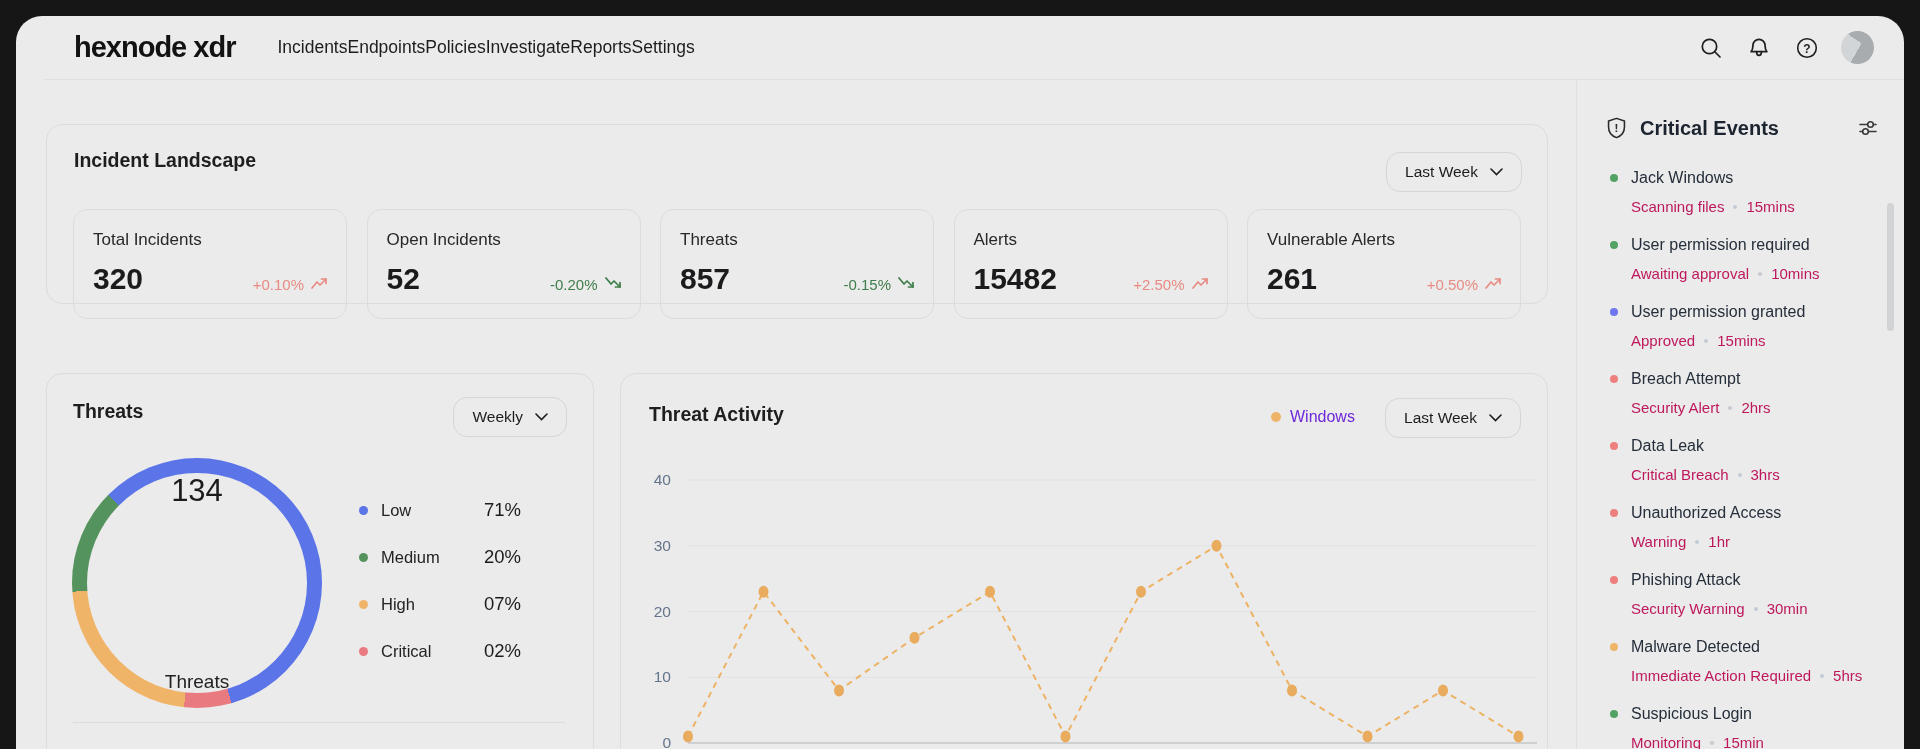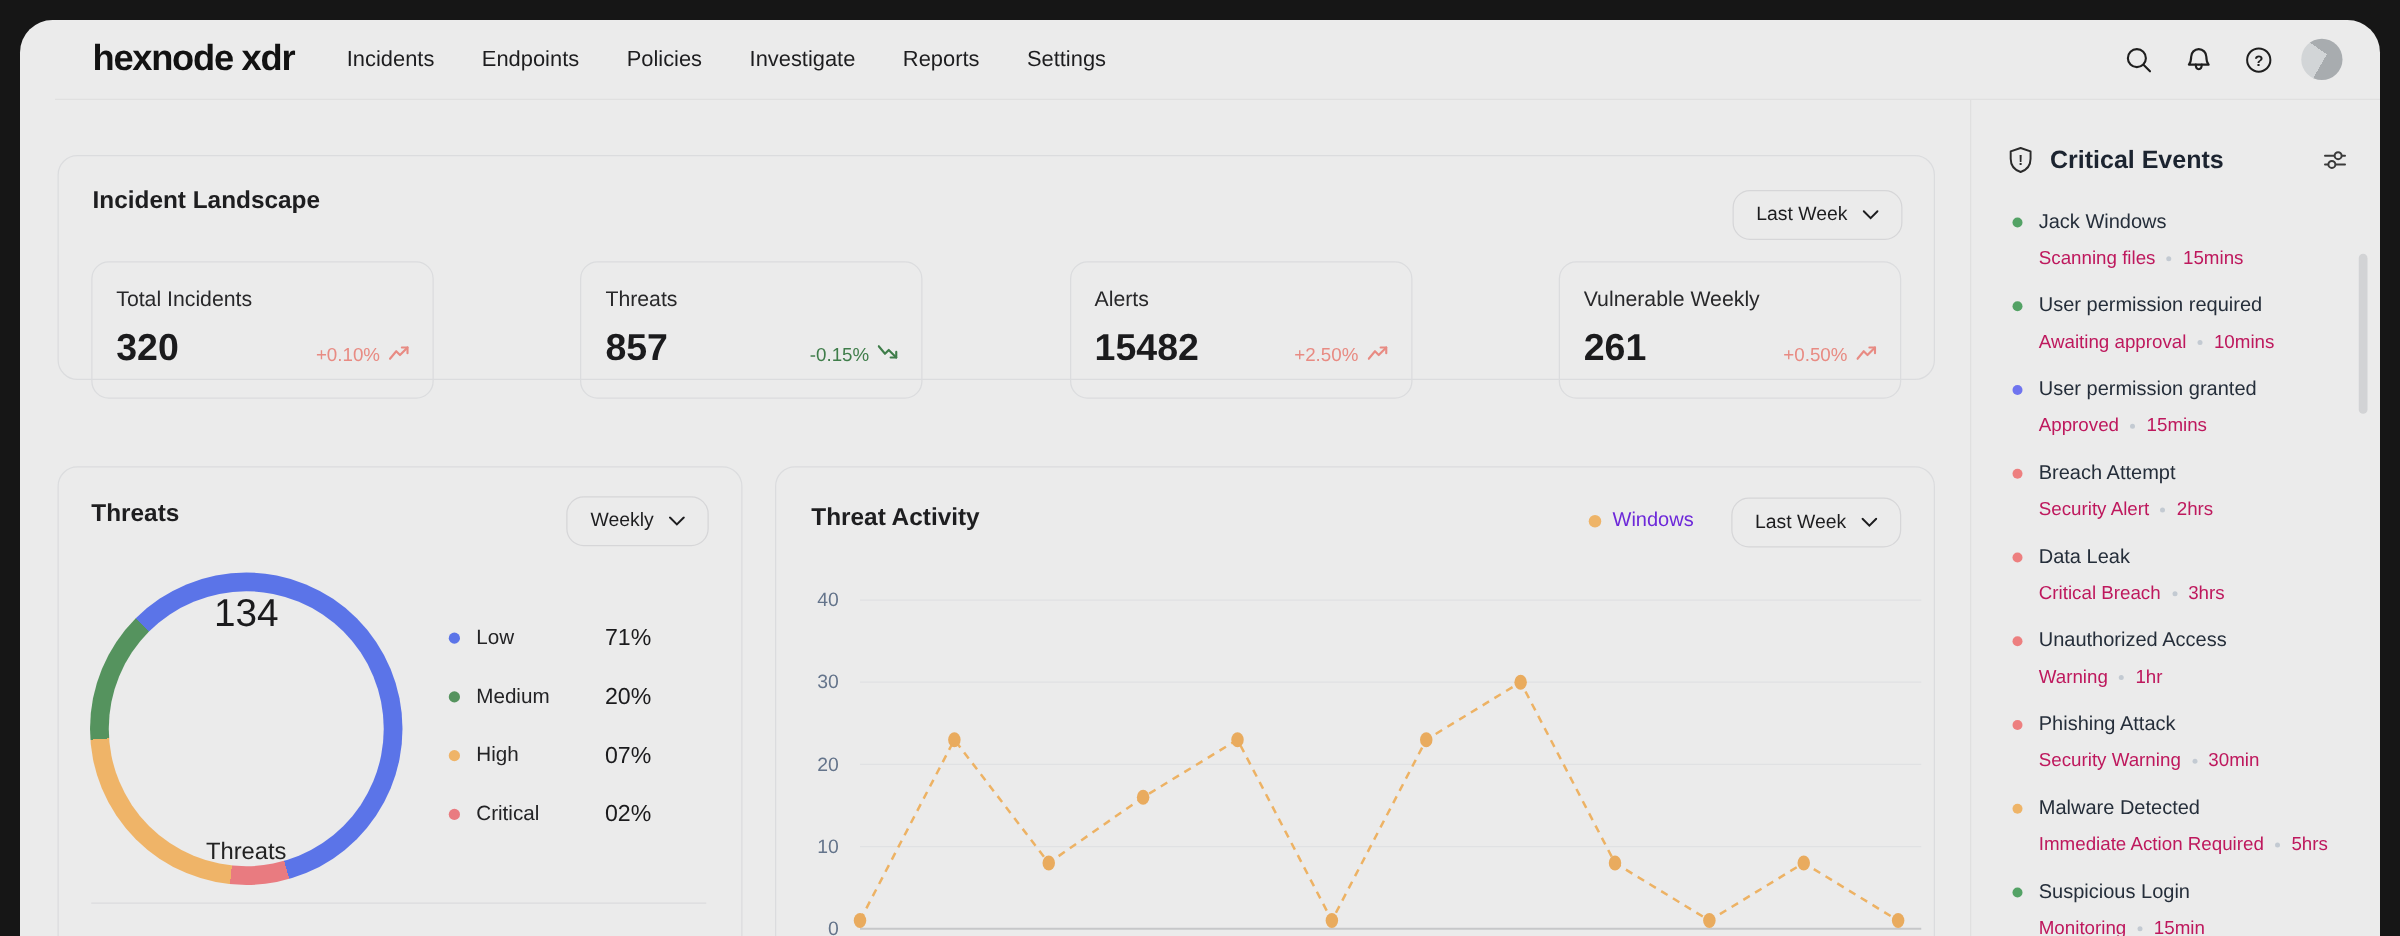--- a/index.html
+++ b/index.html
@@ -13,21 +13,21 @@
     background:#ebebeb;border-radius:26px 26px 0 0;overflow:hidden;
   }
   
   .topbar{
     position:absolute;left:0;top:0;right:0;height:64px;
     display:flex;align-items:center;padding:0 30px;box-sizing:border-box;
     border-bottom:1px solid #e0e0e0;
     margin-left:28px;
   }
   .logo{font-size:29px;font-weight:bold;letter-spacing:-1px;color:#121212;white-space:nowrap;}
-  .nav{display:flex;gap:38px;margin-left:42px;}
+  .nav{display:flex;margin-left:42px;}
   .nav-item{font-size:17.5px;color:#1d1d1f;cursor:pointer;}
   .topbar-right{margin-left:auto;display:flex;align-items:center;gap:21px;}
   .tb-icon{width:27px;height:27px;display:flex;align-items:center;justify-content:center;cursor:pointer;}
   .tb-icon svg{display:block;}
   .avatar{
     width:33px;height:33px;border-radius:50%;
     background:conic-gradient(from 210deg at 62% 38%, #d2d5d7 0 95deg, #a8acaf 95deg 360deg);
     cursor:pointer;
   }
   
@@ -152,20 +152,31 @@
     <div class="stat-value">320</div>
     <div class="stat-delta">
       <span style="color: rgb(232, 139, 131);">+0.10%</span>
       <span><svg width="17" height="14" viewBox="0 0 17 14" fill="none" stroke="#e88b83" stroke-width="1.7" stroke-linecap="round" stroke-linejoin="round">
                 <polyline points="1,12 6,6 9,9 15,3"></polyline>
                 <polyline points="10.5,3 15,3 15,7.5"></polyline>
               </svg></span>
     </div>
   </div>
 
+  <div class="stat-card">
+    <div class="stat-label">Open Incidents</div>
+    <div class="stat-value">52</div>
+    <div class="stat-delta">
+      <span style="color: rgb(63, 125, 74);">-0.20%</span>
+      <span><svg width="17" height="14" viewBox="0 0 17 14" fill="none" stroke="#3f7d4a" stroke-width="1.7" stroke-linecap="round" stroke-linejoin="round">
+                <polyline points="1,2 6,8 9,5 15,11"></polyline>
+                <polyline points="10.5,11 15,11 15,6.5"></polyline>
+              </svg></span>
+    </div>
+  </div>
 
   <div class="stat-card">
     <div class="stat-label">Threats</div>
     <div class="stat-value">857</div>
     <div class="stat-delta">
       <span style="color: rgb(63, 125, 74);">-0.15%</span>
       <span><svg width="17" height="14" viewBox="0 0 17 14" fill="none" stroke="#3f7d4a" stroke-width="1.7" stroke-linecap="round" stroke-linejoin="round">
                 <polyline points="1,2 6,8 9,5 15,11"></polyline>
                 <polyline points="10.5,11 15,11 15,6.5"></polyline>
               </svg></span>
@@ -178,21 +189,21 @@
     <div class="stat-delta">
       <span style="color: rgb(232, 139, 131);">+2.50%</span>
       <span><svg width="17" height="14" viewBox="0 0 17 14" fill="none" stroke="#e88b83" stroke-width="1.7" stroke-linecap="round" stroke-linejoin="round">
                 <polyline points="1,12 6,6 9,9 15,3"></polyline>
                 <polyline points="10.5,3 15,3 15,7.5"></polyline>
               </svg></span>
     </div>
   </div>
 
   <div class="stat-card">
-    <div class="stat-label">Vulnerable Weekly</div>
+    <div class="stat-label">Vulnerable Alerts</div>
     <div class="stat-value">261</div>
     <div class="stat-delta">
       <span style="color: rgb(232, 139, 131);">+0.50%</span>
       <span><svg width="17" height="14" viewBox="0 0 17 14" fill="none" stroke="#e88b83" stroke-width="1.7" stroke-linecap="round" stroke-linejoin="round">
                 <polyline points="1,12 6,6 9,9 15,3"></polyline>
                 <polyline points="10.5,3 15,3 15,7.5"></polyline>
               </svg></span>
     </div>
   </div>
 </div>

